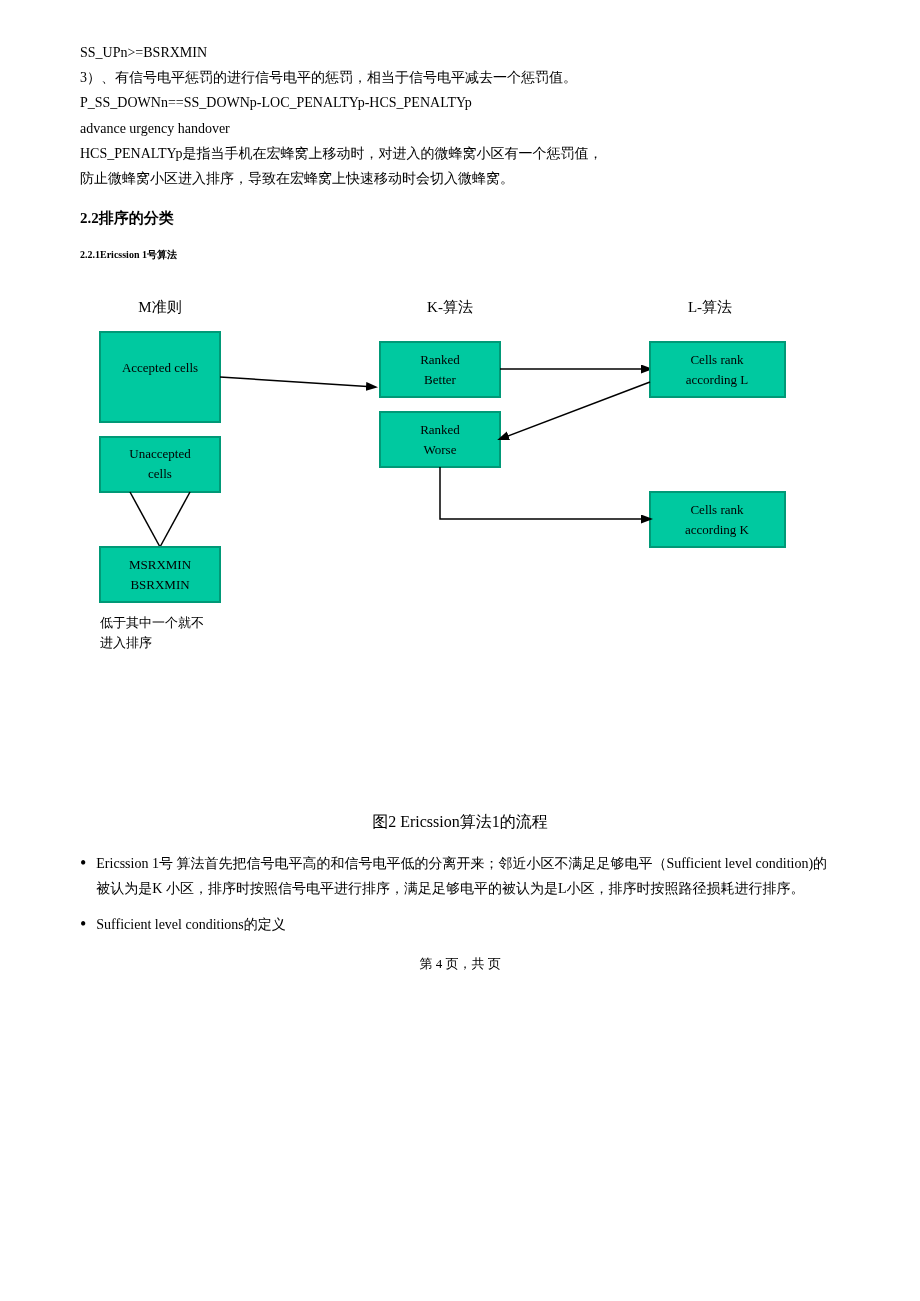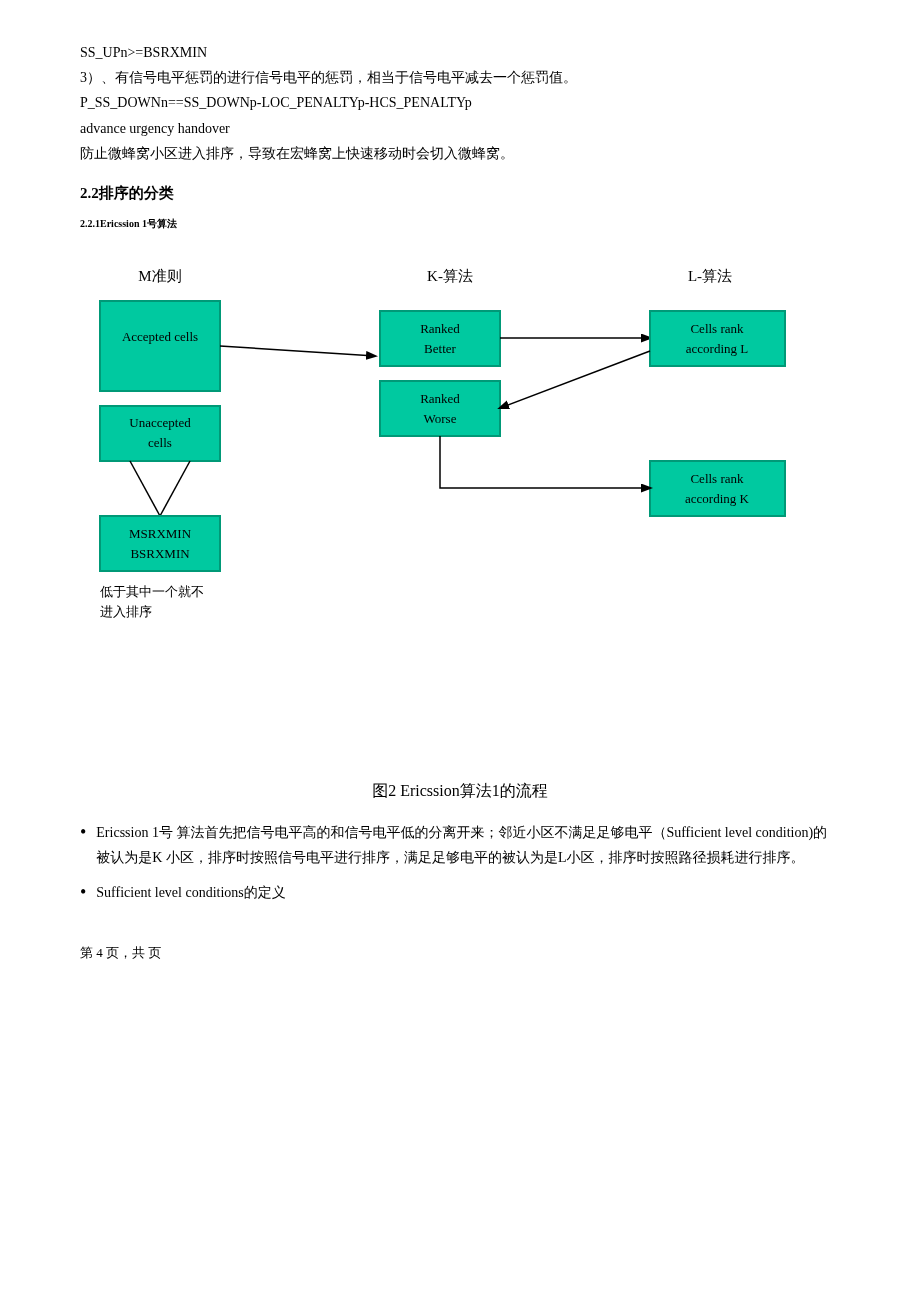--- a/index.html
+++ b/index.html
@@ -12,21 +12,21 @@
       min-height: 1301px;
       padding: 40px 80px 40px 80px;
     }
     .text-block {
       line-height: 1.8;
       margin-bottom: 10px;
     }
     .section-heading {
       font-weight: bold;
       font-size: 15px;
-      margin: 18px 0 14px 0;
+      margin: 18px 0 20px 0;
     }
     .sub-heading {
       font-weight: bold;
       font-size: 10px;
       margin: 14px 0 8px 0;
     }
     .diagram-area {
       width: 100%;
       margin: 20px 0 10px 0;
       position: relative;
@@ -43,39 +43,41 @@
       margin-bottom: 10px;
       line-height: 1.8;
     }
     .bullet-dot {
       margin-right: 10px;
       font-size: 18px;
       line-height: 1.4;
       flex-shrink: 0;
     }
     .footer {
-      margin-top: 38px;
+      text-align: center;
+      margin-top: 18px;
       font-size: 13px;
     }
     
     .diagram-svg {
       position: absolute;
       top: 0; left: 0;
       width: 100%;
       height: 100%;
     }
   </style>
 </head>
 <body>
 
 <div class="text-block">
   <div>SS_UPn&gt;=BSRXMIN</div>
   <div>3）、有信号电平惩罚的进行信号电平的惩罚，相当于信号电平减去一个惩罚值。</div>
   <div>P_SS_DOWNn==SS_DOWNp-LOC_PENALTYp-HCS_PENALTYp</div>
   <div>advance urgency handover</div>
+  <div>HCS_PENALTYp是指当手机在宏蜂窝上移动时，对进入的微蜂窝小区有一个惩罚值，</div>
   <div>防止微蜂窝小区进入排序，导致在宏蜂窝上快速移动时会切入微蜂窝。</div>
 </div>
 
 <div class="section-heading">2.2排序的分类</div>
 
 <div class="sub-heading">2.2.1Ericssion 1号算法</div>
 
 <div class="diagram-area">
   <svg class="diagram-svg" viewBox="0 0 760 520" xmlns="http://www.w3.org/2000/svg">
 

